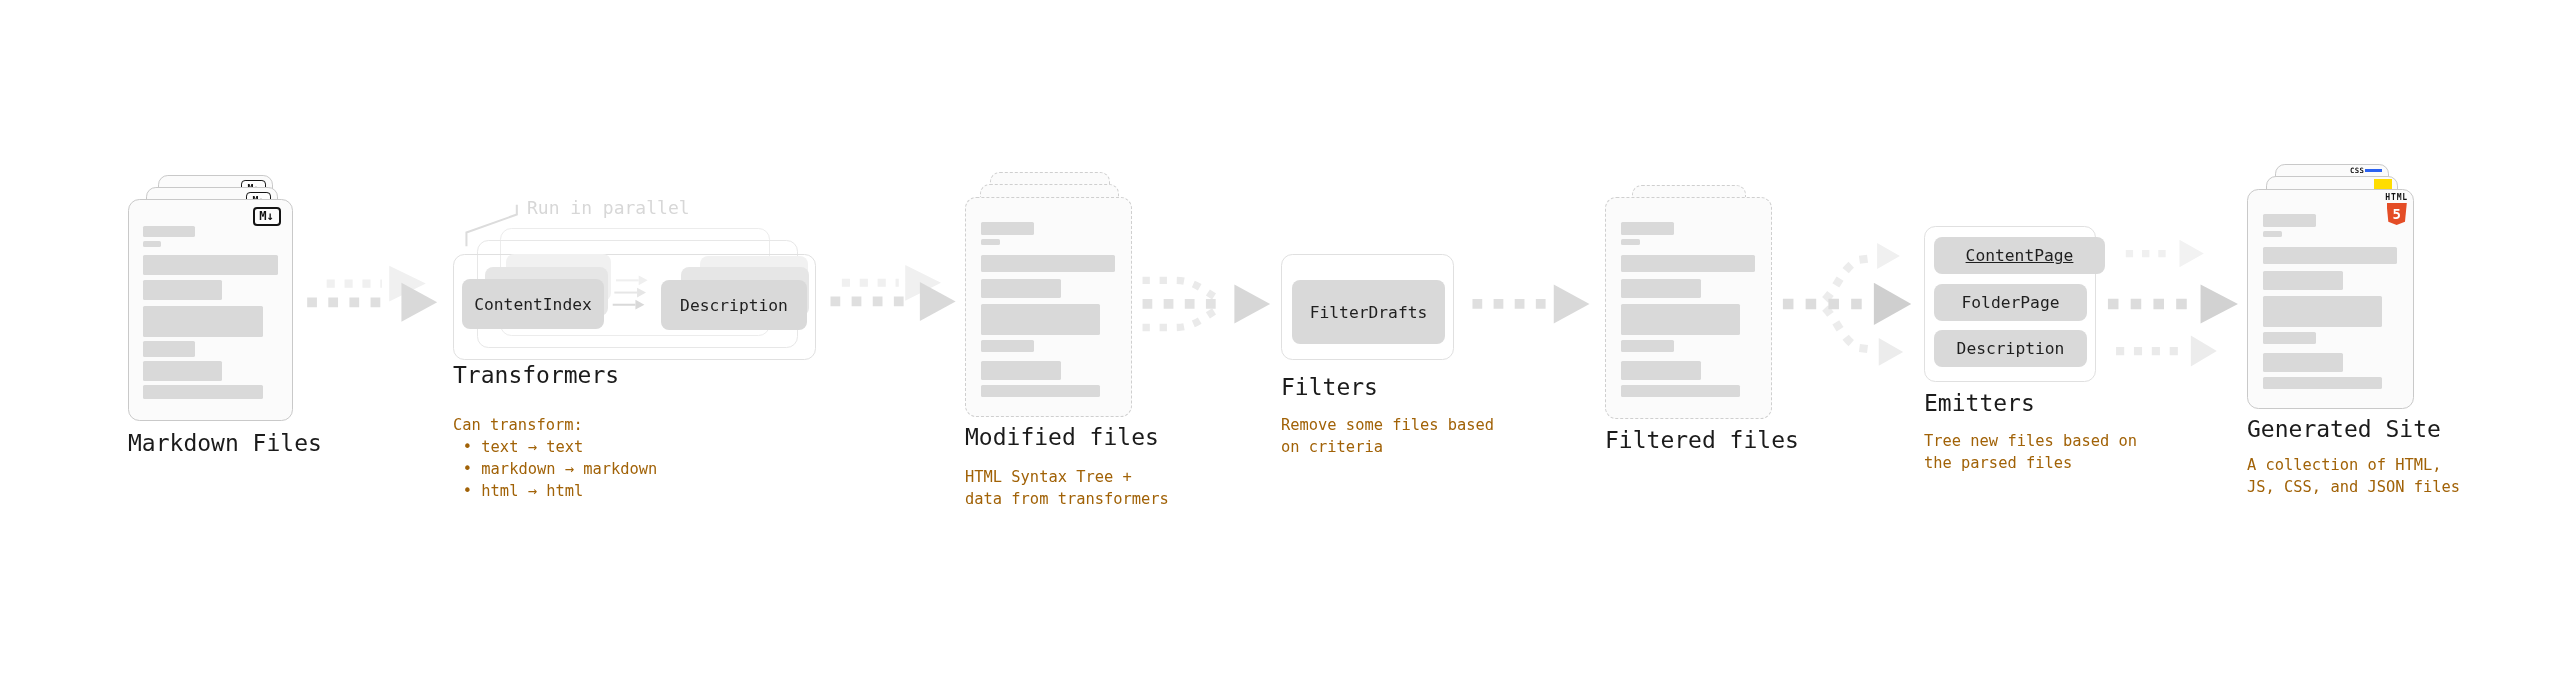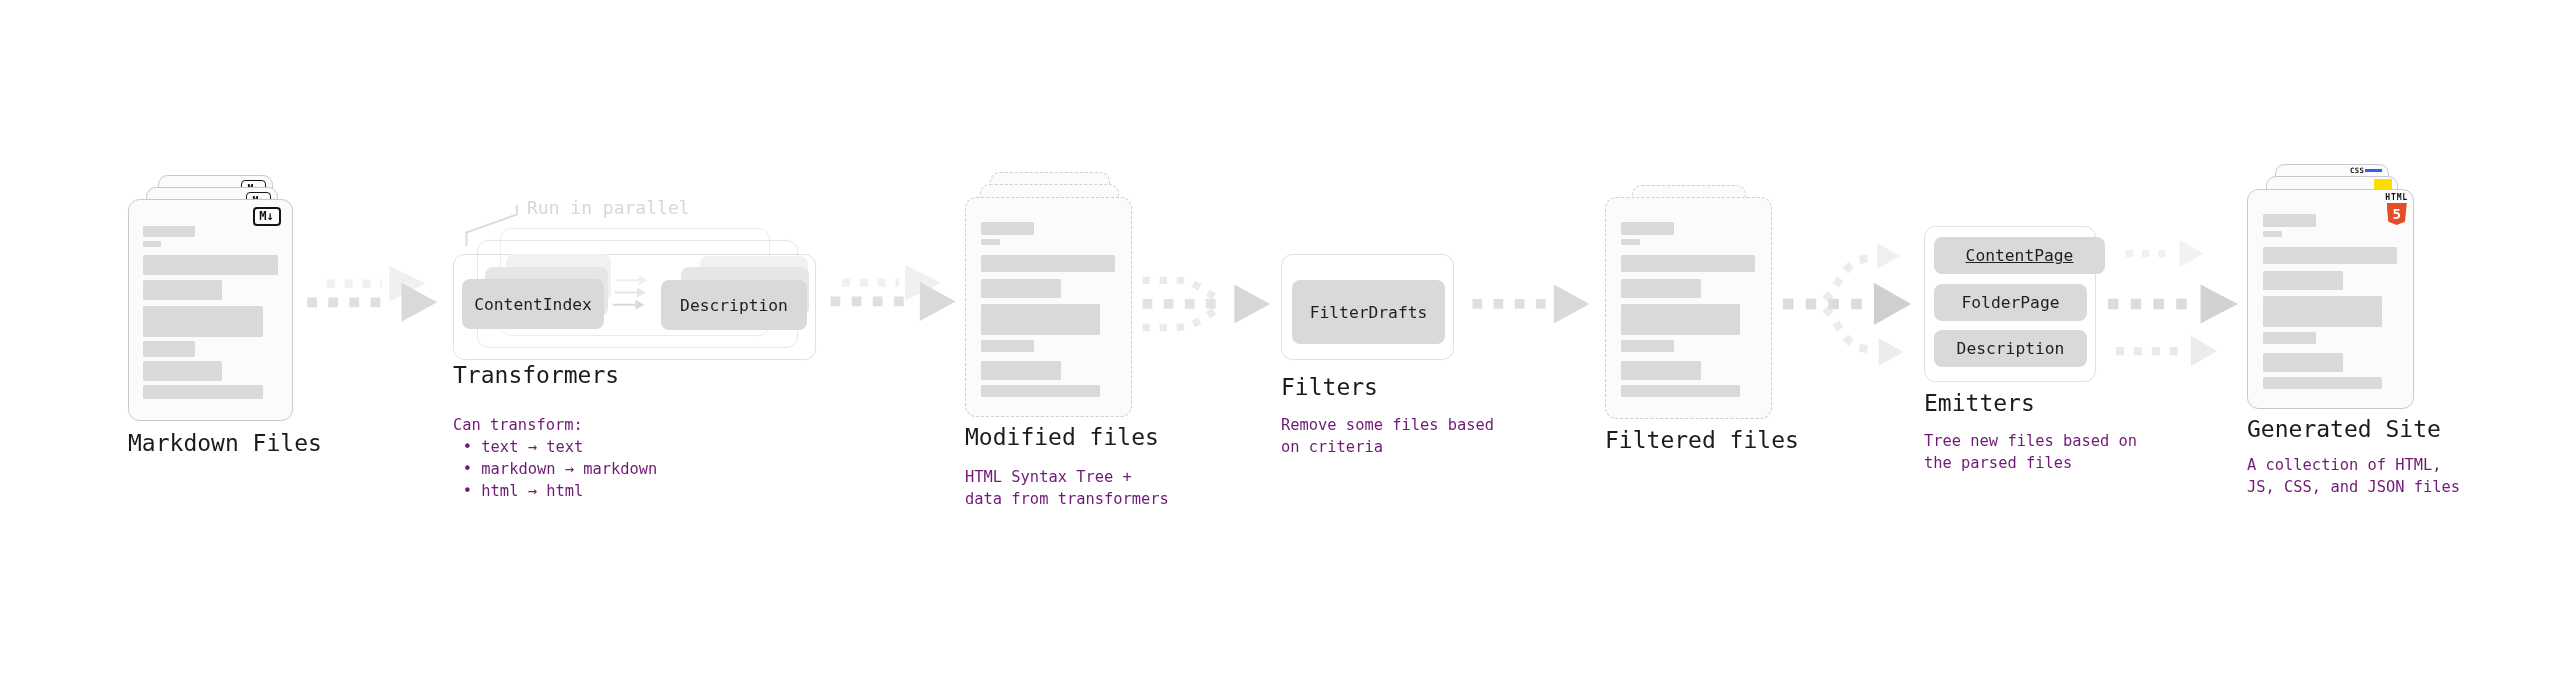--- a/index.html
+++ b/index.html
@@ -19,21 +19,21 @@
   
   .panel{position:absolute; border:1.6px solid #e0e0e0; border-radius:11.4px; background:transparent; box-sizing:border-box;}
   .panel.g1{border-color:#e7e7e7;}
   .panel.g2{border-color:#ececec;}
   
   .pill{position:absolute; background:#d9d9d9; border-radius:8.1px; color:#1f1f1f; font-size:16.3px;
     display:flex; align-items:center; justify-content:center; white-space:nowrap; box-sizing:border-box;}
   .pill.g1{background:#e6e6e6;}
   .pill.g2{background:#f1f1f1;}
   .title{position:absolute; font-size:23px; color:#1b1b1b; white-space:nowrap;}
-  .sub{position:absolute; font-size:15.4px; line-height:22px; color:#701a75; white-space:nowrap;}
+  .sub{position:absolute; font-size:15.4px; line-height:22px; color:#a16207; white-space:nowrap;}
   .sub .indent{padding-left:9.8px;}
   .note{position:absolute; font-size:18px; color:#d7d7d7; white-space:nowrap;}
   
   .css-badge{position:absolute; display:flex; flex-direction:row; align-items:center; gap:0.8px;}
   .css-text{font-size:7.3px; font-weight:bold; color:#111; line-height:7.3px; letter-spacing:0.4px;}
   .css-bar{width:16.3px; height:3.3px; background:#2b62f1;}
   .js-badge{position:absolute; background:#ffdd00;}
   .html5-badge{position:absolute; display:flex; flex-direction:column; align-items:center;}
   .html5-label{font-size:8.1px; font-weight:bold; color:#111; letter-spacing:0.8px; line-height:9px;}
   .html5-shield{width:20.3px; height:22px; background:#e44d26; margin-top:0.8px;

